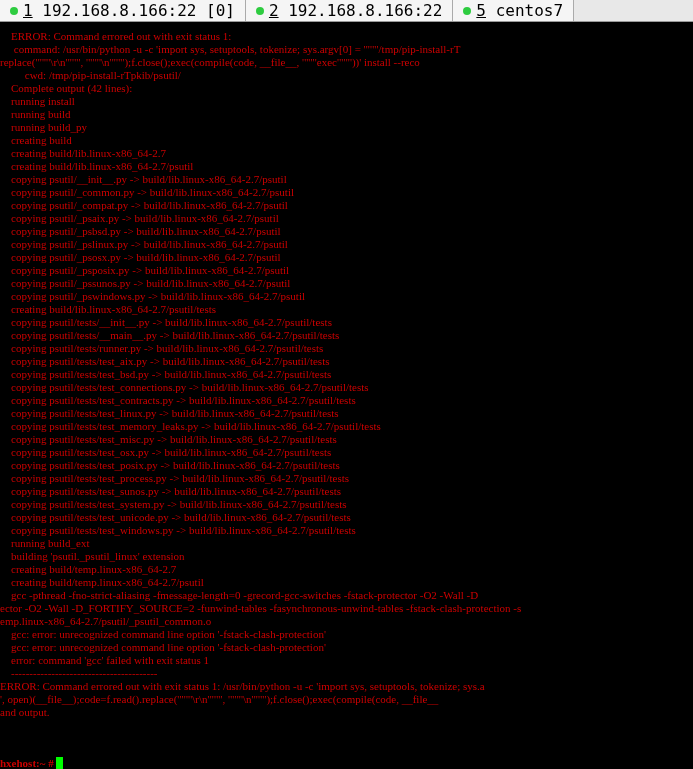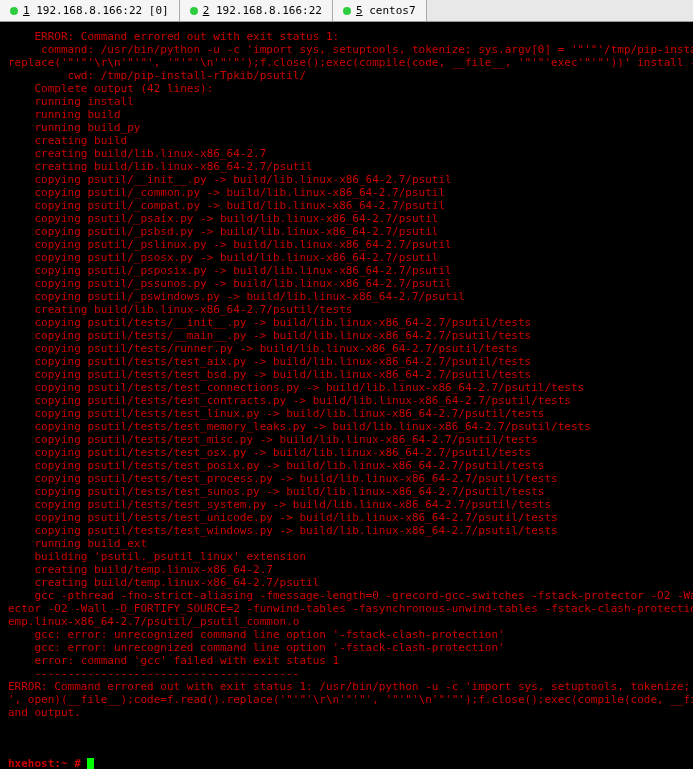--- a/index.html
+++ b/index.html
@@ -15,46 +15,47 @@
   display: flex;
   background: #e8e8e8;
   height: 22px;
   border-bottom: 1px solid #999;
 }
 .tab {
   display: flex;
   align-items: center;
   padding: 0 10px;
   border-right: 1px solid #aaa;
-  font-size: 11px;
+  font-size: 16px;
   cursor: pointer;
   gap: 5px;
   background: #f5f5f5;
 }
 .tab.active {
   background: #3e8cde;
   color: #fff;
 }
 .tab .dot {
   width: 8px;
   height: 8px;
   border-radius: 50%;
   display: inline-block;
 }
 .dot.green { background: #2ecc40; }
 .dot.blue { background: #0074d9; border-radius: 50%; position: relative; }
 .dot.blue::after { content: "!"; color: #fff; font-size: 8px; position: absolute; left: 2px; top: -1px; font-weight: bold; }
 .tab .num { text-decoration: underline; }
 .terminal {
-  padding: 8px 0 0 8px;
+  padding: 8px 0 0 0;
   color: #c00;
   white-space: pre;
   line-height: 13px;
   font-size: 11px;
   overflow: hidden;
+  font-family: Liberation Serif, serif;
 }
 .terminal .line { white-space: pre; }
 .prompt-line { color: #c00; margin-top: 38px; }
 .prompt-host { color: #c00; font-weight: bold; }
 .cursor {
   display: inline-block;
   width: 7px;
   height: 12px;
   background: #0f0;
   vertical-align: text-bottom;

